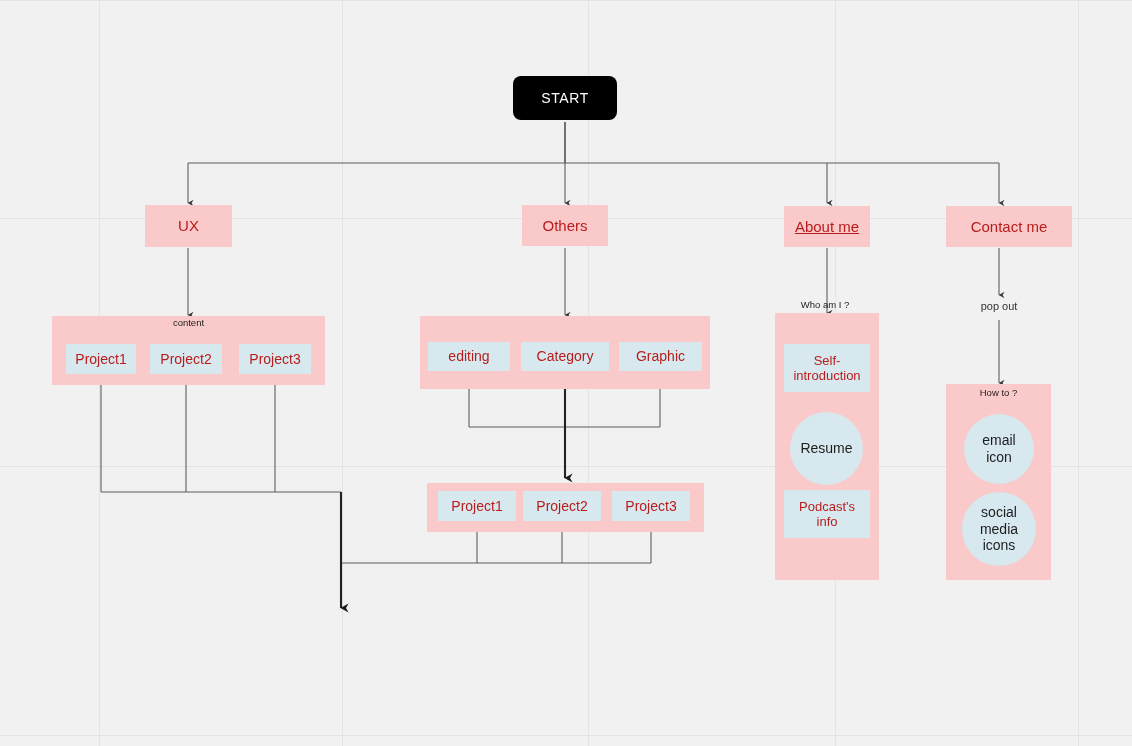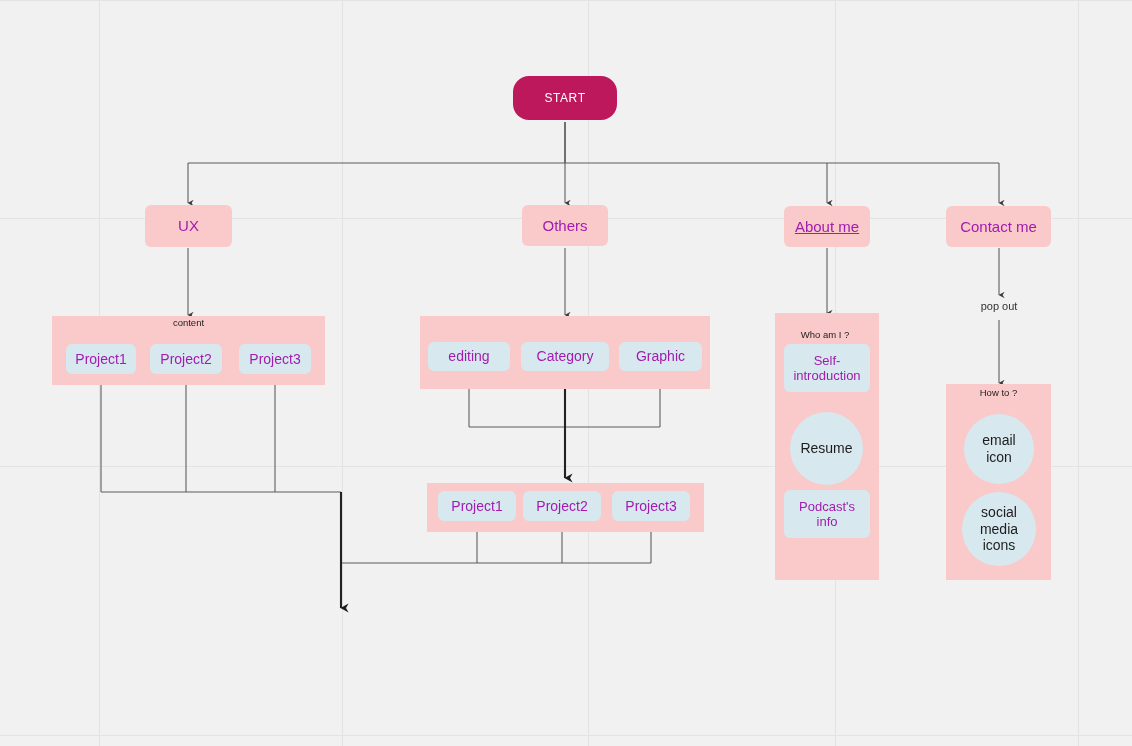--- a/index.html
+++ b/index.html
@@ -42,28 +42,27 @@
   }
   
   .node {
     position: absolute;
     box-sizing: border-box;
     display: flex;
     align-items: center;
     justify-content: center;
     text-align: center;
     line-height: 1.18;
-    color: #a21caf;
-    border-radius: 6px;
+    color: #b91c1c;
   }
   .node-start {
-    background: #be185d;
+    background: #000000;
     color: #ffffff;
-    border-radius: 16px;
-    font-size: 12px;
+    border-radius: 8px;
+    font-size: 14px;
     letter-spacing: 0.6px;
   }
   .node-pink {
     background: #fac9ca;
     font-size: 15px;
   }
   .node-pink-sm {
     background: #fac9ca;
     font-size: 10.5px;
   }
@@ -187,21 +186,21 @@
 
   <div class="node node-pink" style="left:145px; top:205px; width:87px; height:42px;">
     <span>UX</span>
   </div>
   <div class="node node-pink" style="left:522px; top:205px; width:86px; height:41px;">
     <span>Others</span>
   </div>
   <div class="node node-pink" style="left:784px; top:206px; width:86px; height:41px;text-decoration:underline;">
     <span>About me</span>
   </div>
-  <div class="node node-pink" style="left:946px; top:206px; width:105px; height:41px;">
+  <div class="node node-pink" style="left:946px; top:206px; width:126px; height:41px;">
     <span>Contact me</span>
   </div>
 
   <div class="group-pink" style="left:52px; top:316px; width:273px; height:69px;"></div>
   <div class="group-label" style="left:52px; top:318px; width:273px;">content</div>
   <div class="node node-blue" style="left:66px; top:344px; width:70px; height:30px;">
     <span>Project1</span>
   </div>
   <div class="node node-blue" style="left:150px; top:344px; width:72px; height:30px;">
     <span>Project2</span>
@@ -227,21 +226,21 @@
     <span>Project1</span>
   </div>
   <div class="node node-blue" style="left:523px; top:491px; width:78px; height:30px;">
     <span>Project2</span>
   </div>
   <div class="node node-blue" style="left:612px; top:491px; width:78px; height:30px;">
     <span>Project3</span>
   </div>
 
   <div class="group-pink" style="left:775px; top:313px; width:104px; height:267px;"></div>
-  <div class="group-label" style="left:775px; top:330px; width:100px;">Who am I ?</div>
+  <div class="group-label" style="left:775px; top:300px; width:100px;">Who am I ?</div>
   <div class="node node-blue-sm" style="left:784px; top:344px; width:86px; height:48px; white-space:pre-line;">
     <span>Self-
 introduction</span>
   </div>
   <div class="circle-blue" style="left:790px; top:412px; width:73px; height:73px;">
     <span>Resume</span>
   </div>
   <div class="node node-blue-sm" style="left:784px; top:490px; width:86px; height:48px; white-space:pre-line;">
     <span>Podcast's
 info</span>

